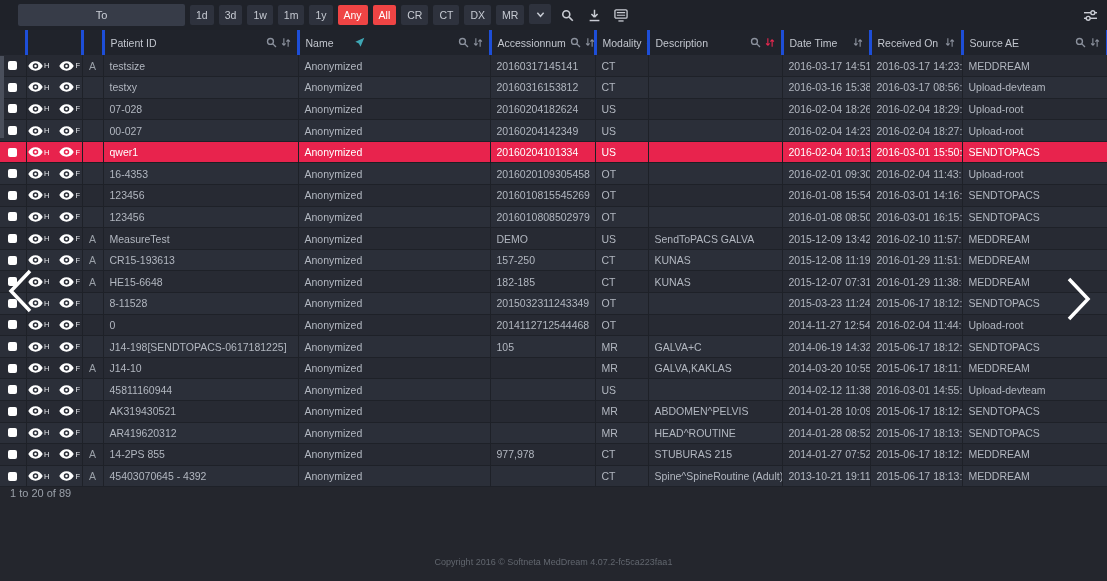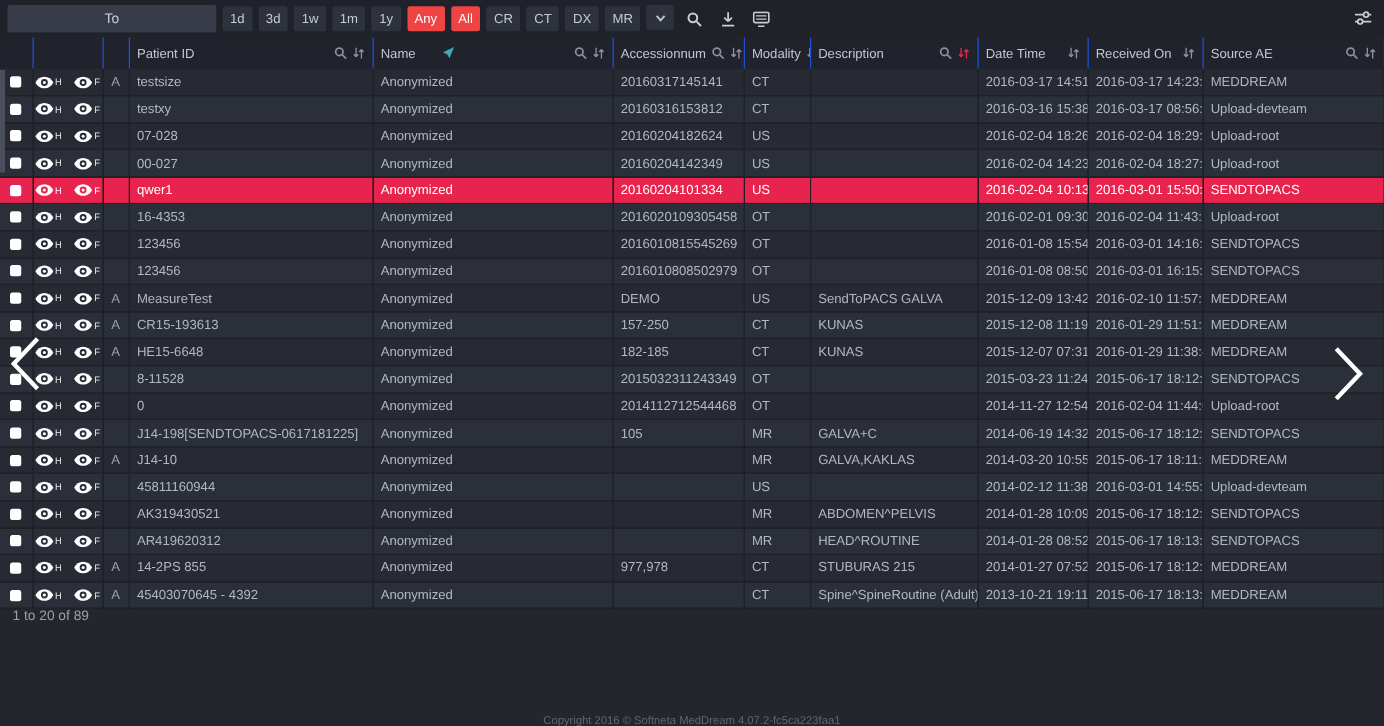--- a/index.html
+++ b/index.html
@@ -10,41 +10,42 @@
   }
   
   .toolbar {
     height:30px; background:#1f2229; display:flex; align-items:center;
     padding:0 6px; gap:5px; box-sizing:border-box;
   }
   .date-input {
     width:163px; height:20px; background:#373c48; border:none; border-radius:2px;
     color:#e8eaee; text-align:center; font-size:11px; outline:none;
     font-family:"Liberation Sans", sans-serif;
+    margin-left:12px;
   }
   .date-input::placeholder { color:#ccd0d8; }
   .tb-btn {
     height:20px; min-width:22px; padding:0 6px; background:#2e323d; color:#c6cad2;
     border:none; border-radius:2px; font-size:10.5px; cursor:pointer;
     display:inline-flex; align-items:center; justify-content:center;
     font-family:"Liberation Sans", sans-serif;
   }
   .tb-btn.active { background:#ef4444; color:#fff; }
   .btn-group { display:flex; gap:5px; }
   .icon-btn {
     background:transparent; border:none; color:#c9ccd3; cursor:pointer;
     height:22px; width:22px; display:inline-flex; align-items:center; justify-content:center; padding:0;
   }
   .settings-wrap { margin-left:auto; }
   
   table { border-collapse:collapse; table-layout:fixed; width:1107px; }
   thead th {
     height:25px; background:#20232b; color:#c2c6ce; font-weight:normal;
     font-size:10.5px; text-align:left; padding:0 6px;
-    border-right:1px solid #1d4ed8; box-sizing:border-box; white-space:nowrap; overflow:hidden;
+    border-right:3px solid #1d4ed8; box-sizing:border-box; white-space:nowrap; overflow:hidden;
   }
   .th-inner { display:flex; align-items:center; gap:4px; }
   .th-right { margin-left:auto; display:flex; align-items:center; gap:4px; }
   .hicon { display:inline-flex; align-items:center; color:#8b919d; cursor:pointer; }
   .hicon.red { color:#e8274f; }
   .hicon.pin { color:#3fa7b5; margin-left:16px; }
   tbody td {
     height:21.6px; font-size:10.5px; color:#b2b7c0; padding:0 6px;
     border-bottom:1px solid #1e2128; border-right:1px solid #1e2128;
     white-space:nowrap; overflow:hidden; box-sizing:border-box;
@@ -71,21 +72,21 @@
   .pagination { margin-left:auto; display:flex; gap:4px; }
   .page-btn {
     min-width:24px; height:22px; padding:0 8px; background:#2e323d; color:#c6cad2;
     border:none; border-radius:2px; font-size:10.5px; cursor:pointer;
     display:inline-flex; align-items:center; justify-content:center;
     font-family:"Liberation Sans", sans-serif;
   }
   .page-btn.active { background:#e8274f; color:#fff; }
   .copyright {
     position:absolute; left:0; right:0; top:557px; text-align:center;
-    color:#61666e; font-size:9px;margin-top:14px;
+    color:#61666e; font-size:9px;
   }
   .nav-chevron { position:absolute; cursor:pointer; color:#fff; z-index:5; }
   .nav-left  { left:6px;  top:268px; }
   .nav-right { right:14px; top:276px; }
   .scroll-thumb {
     position:absolute; left:0; top:56px; width:4px; height:82px; background:#4a4f5b; z-index:4;
   }
 </style>
 </head>
 <body>

